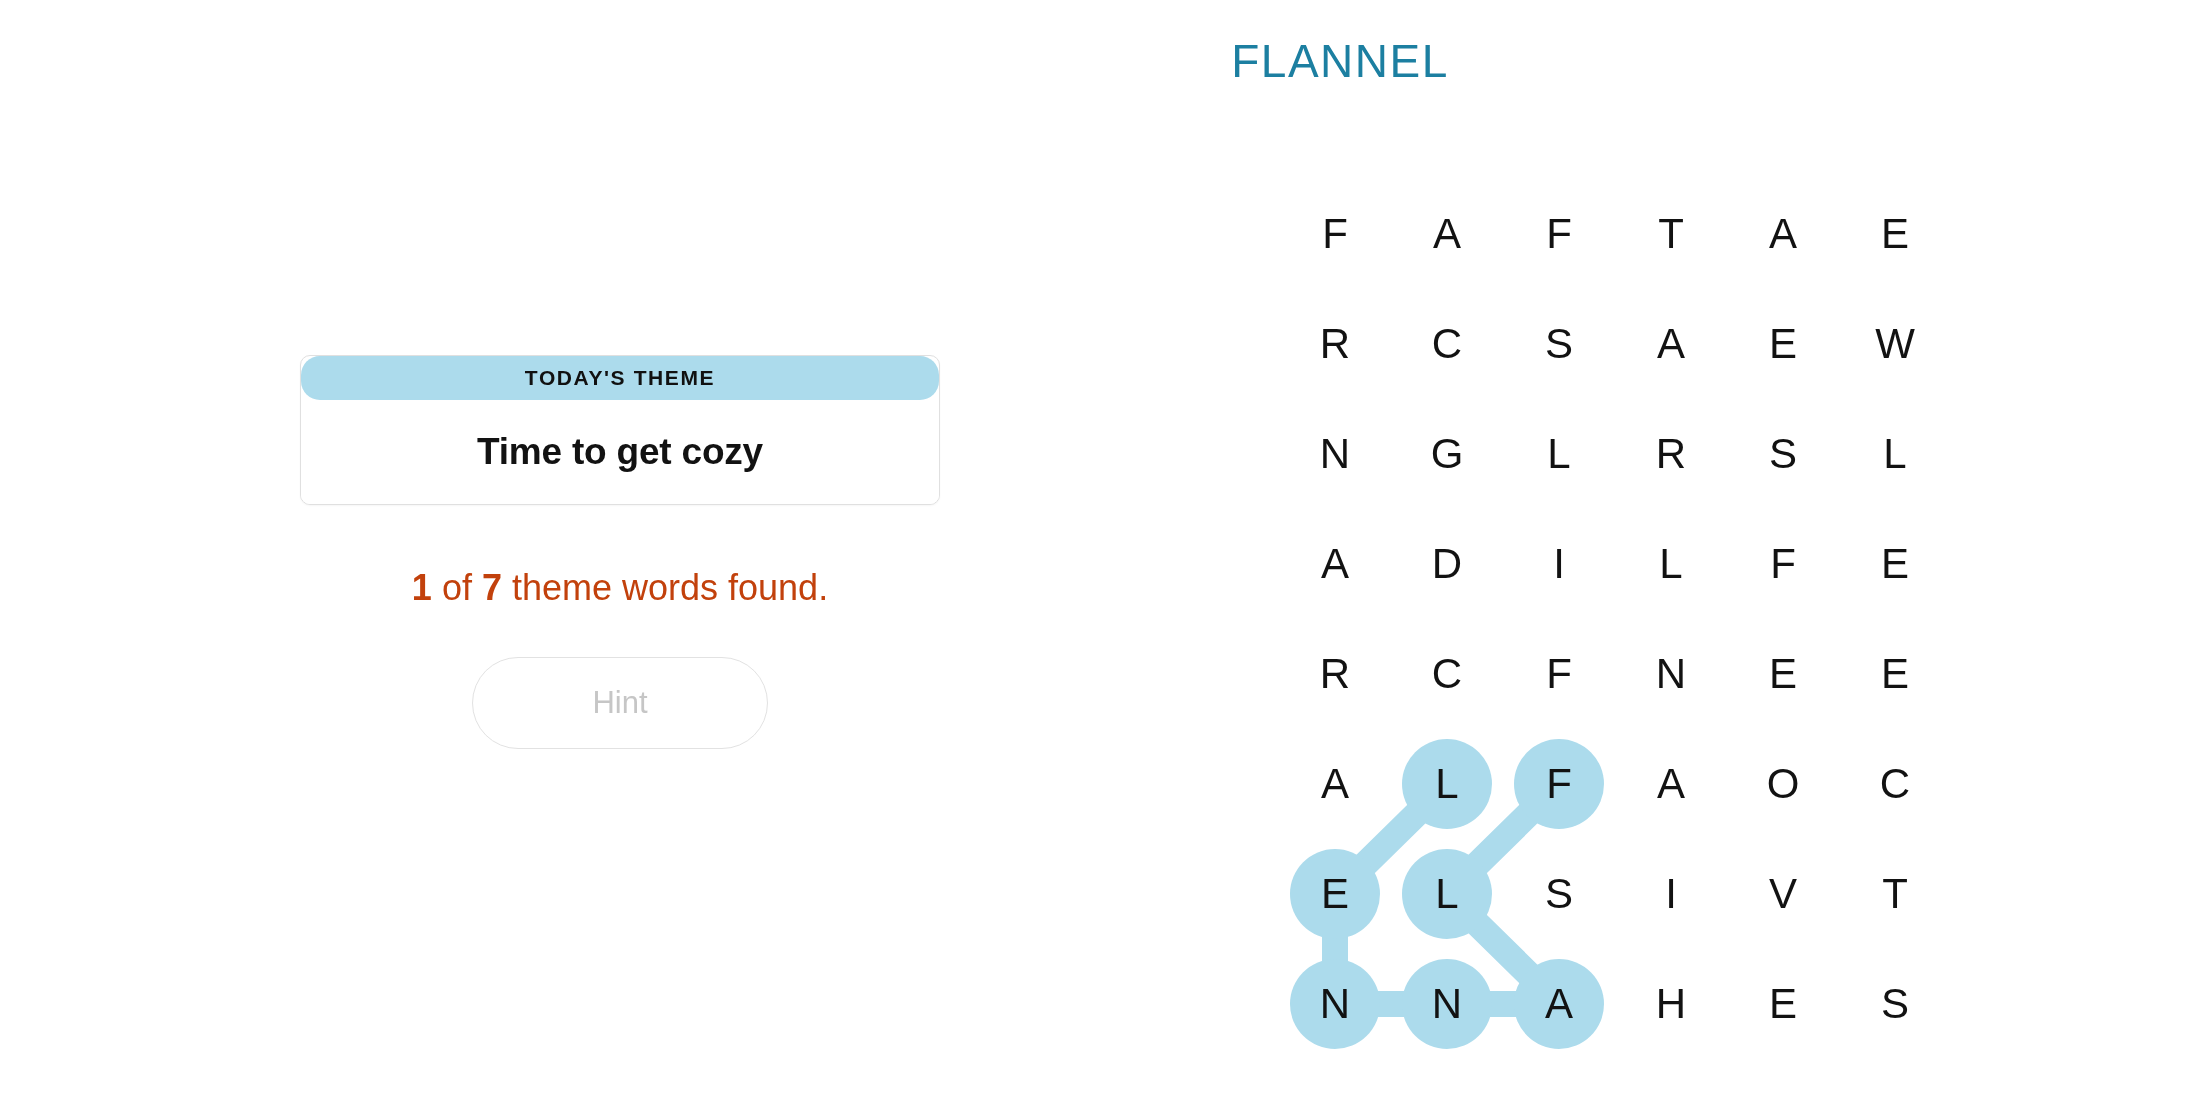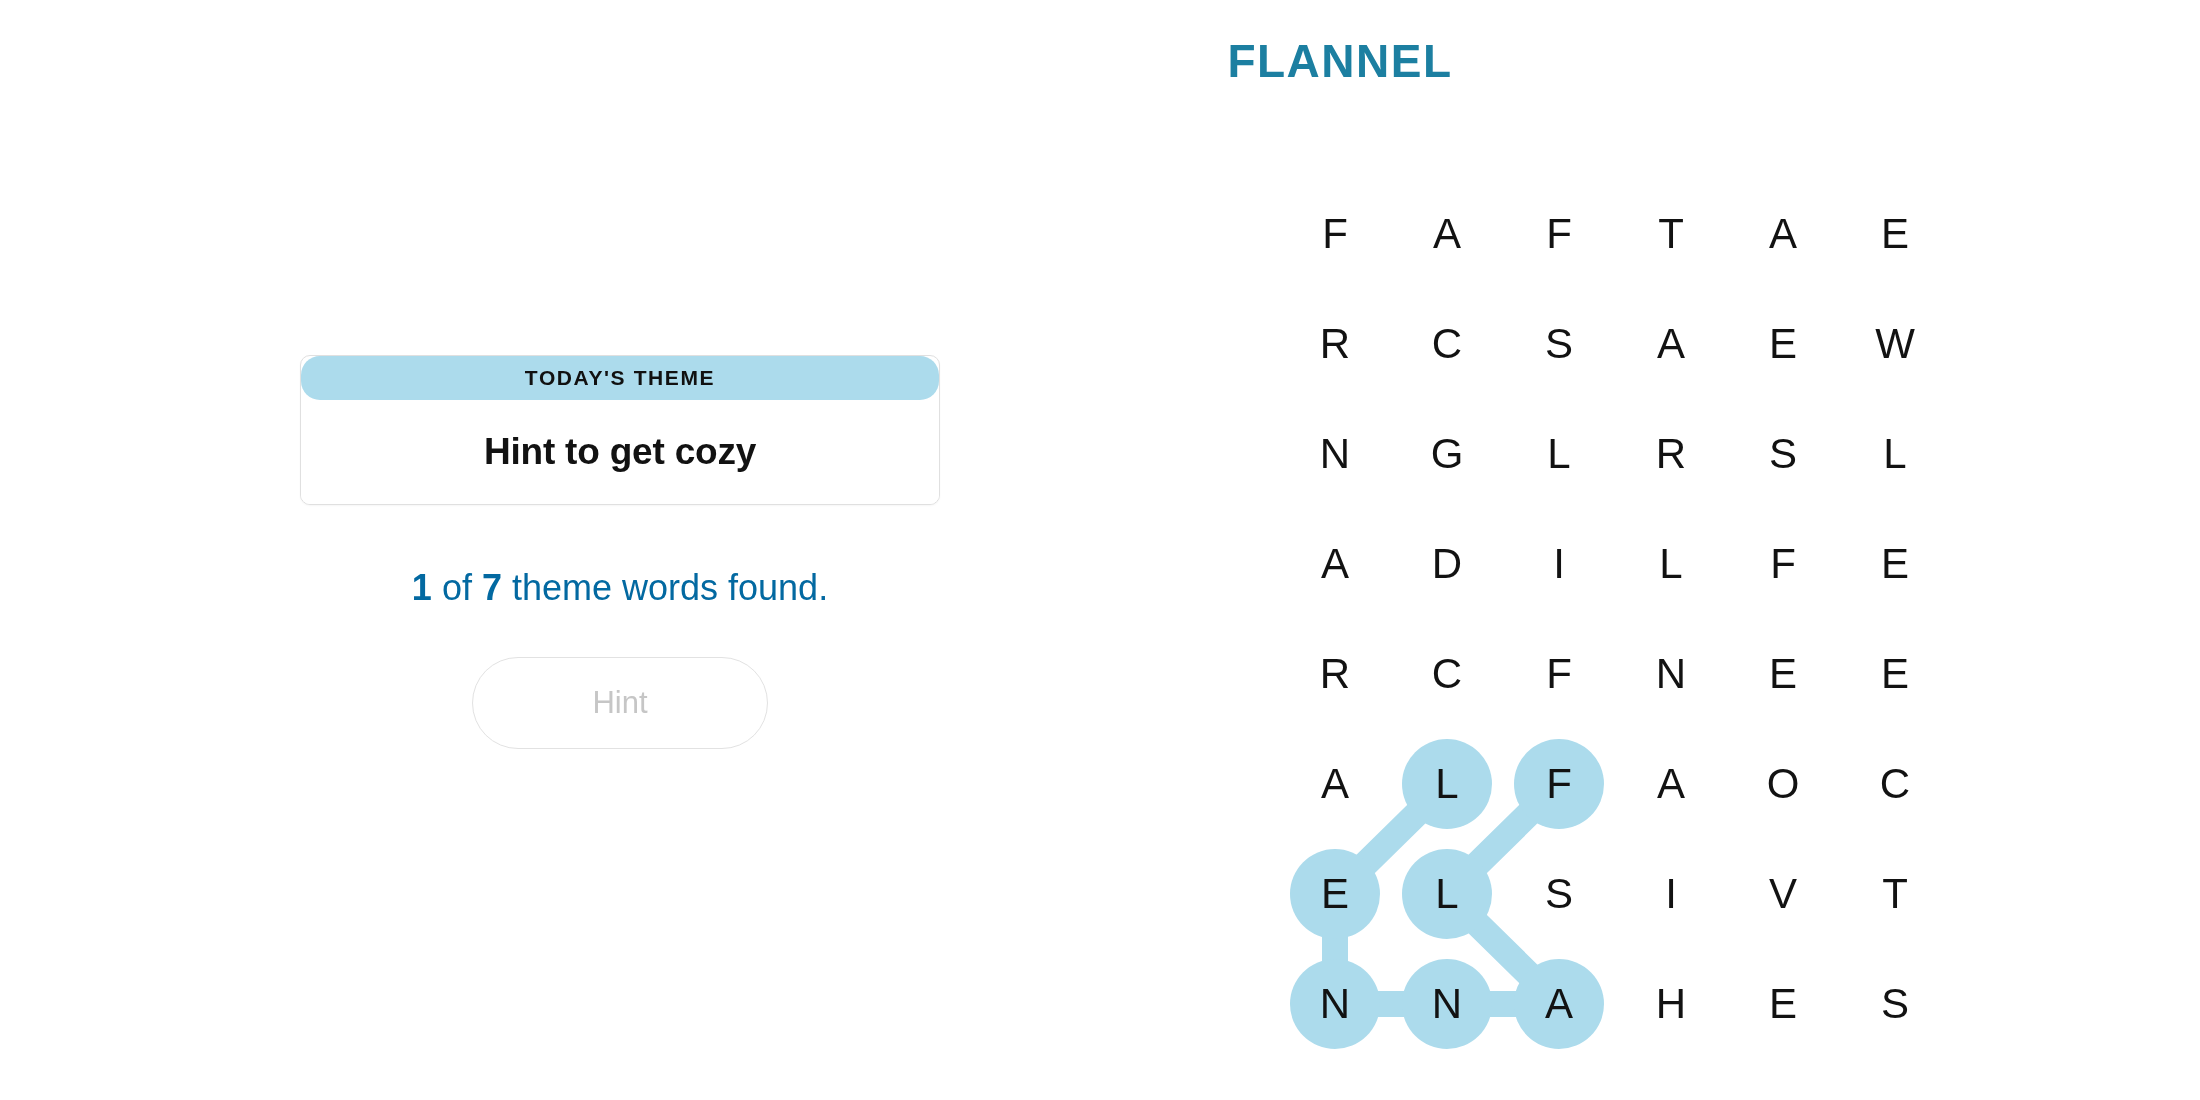--- a/index.html
+++ b/index.html
@@ -63,21 +63,21 @@
     font-size: 37px;
     font-weight: bold;
     color: #121212;
     letter-spacing: -0.2px;
   }
 
   .progress-text {
     margin-top: 62px;
     text-align: center;
     font-size: 36px;
-    color: #0369a1;
+    color: #c2410c;
     font-weight: normal;
     white-space: nowrap;
   }
   .progress-text b {
     font-weight: bold;
   }
 
   .hint-row {
     margin-top: 48px;
     display: flex;
@@ -101,21 +101,21 @@
   }
 
   
   #puzzle-title {
     position: absolute;
     left: 1060px;
     top: 34px;
     width: 560px;
     text-align: center;
     font-size: 46px;
-    font-weight: bold;
+    font-weight: normal;
     letter-spacing: 1.5px;
     color: #1C7FA1;
   }
 
   #grid-wrap {
     position: absolute;
     left: 1279px;
     top: 179px;
     width: 676px;
     height: 884px;
@@ -144,21 +144,21 @@
 </head>
 <body>
 
 <div id="page">
 
   <div id="left-panel">
 
     <div class="theme-card">
       <div class="theme-card-header">TODAY'S THEME</div>
       <div class="theme-card-body">
-        <span class="theme-card-body-text">Hint to get cozy</span>
+        <span class="theme-card-body-text">Time to get cozy</span>
       </div>
     </div>
 
     <div class="progress-text">
       <b>1</b><span> of </span><b>7</b><span> theme words found.</span>
     </div>
 
     <div class="hint-row">
       <div class="hint-button">Hint</div>
     </div>

